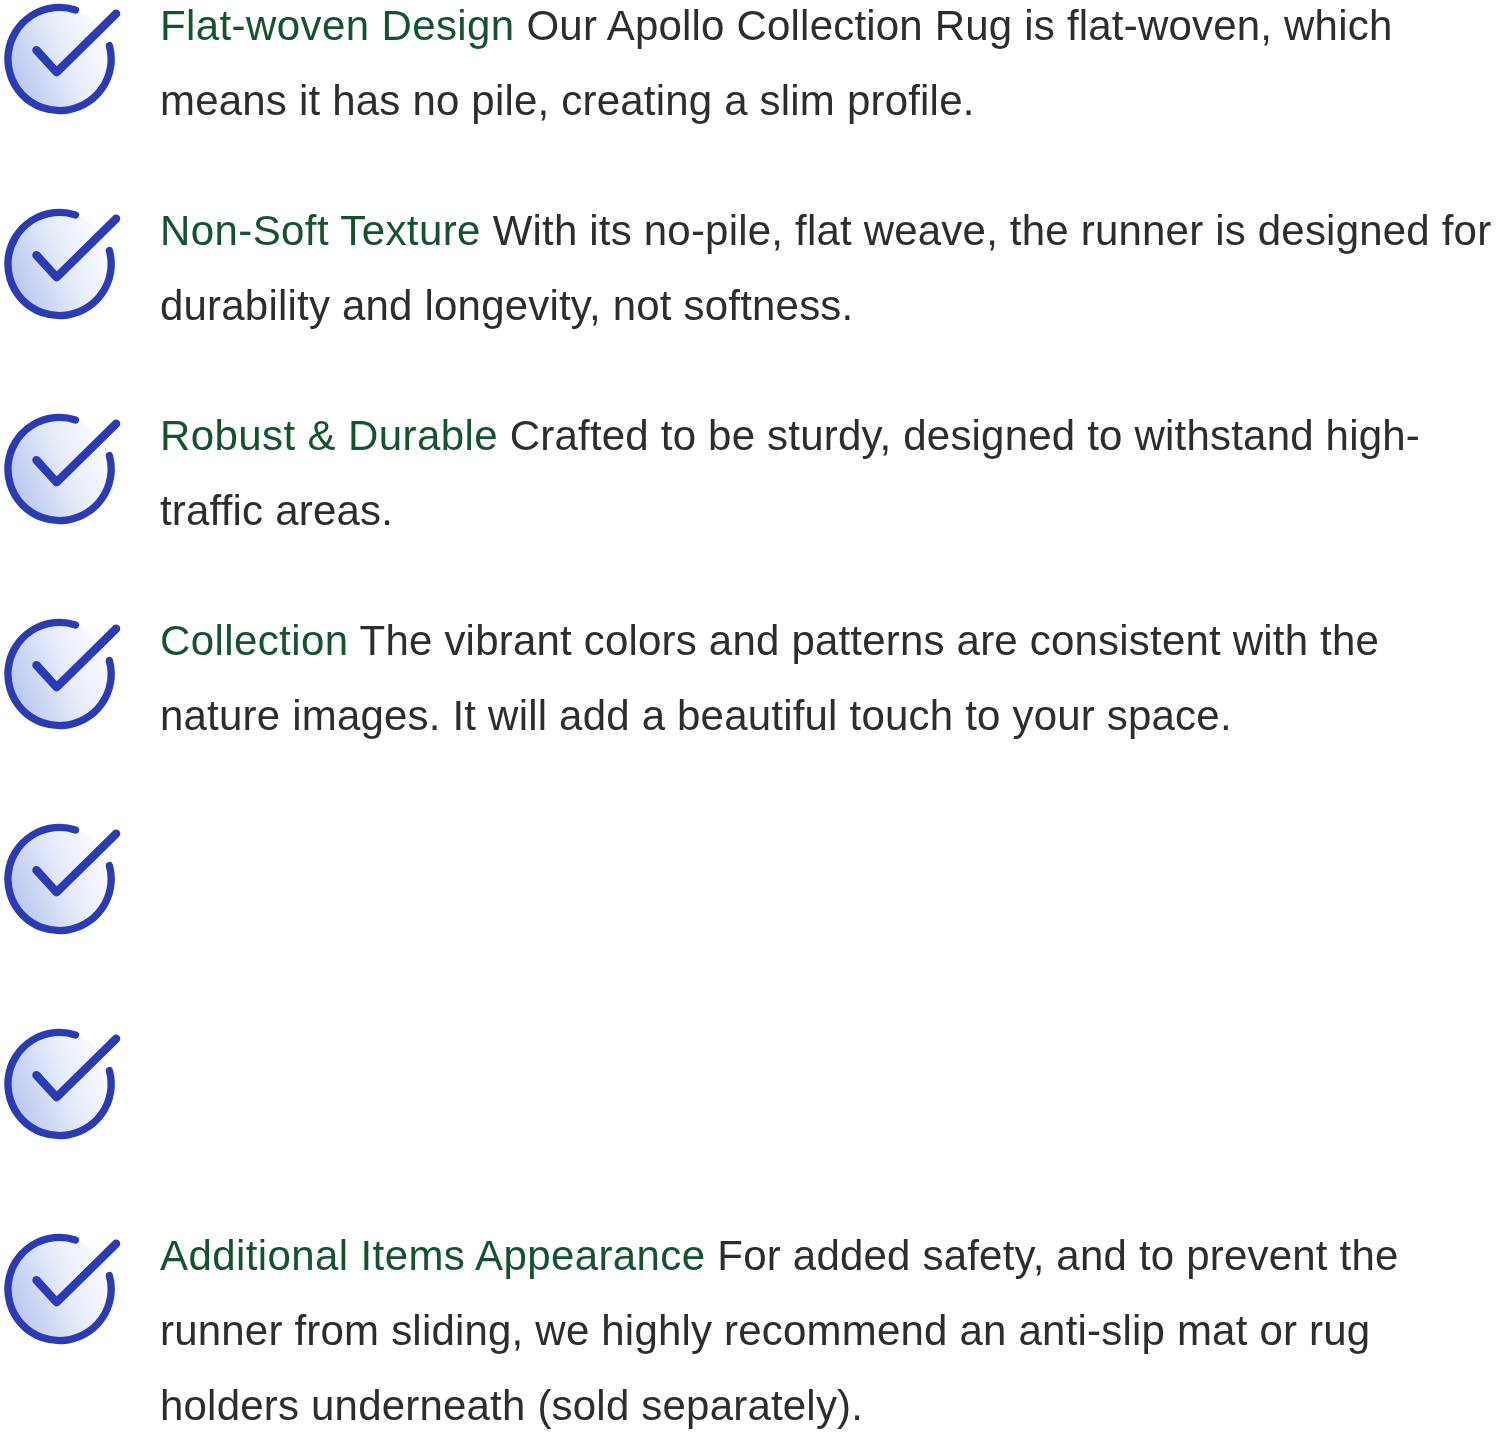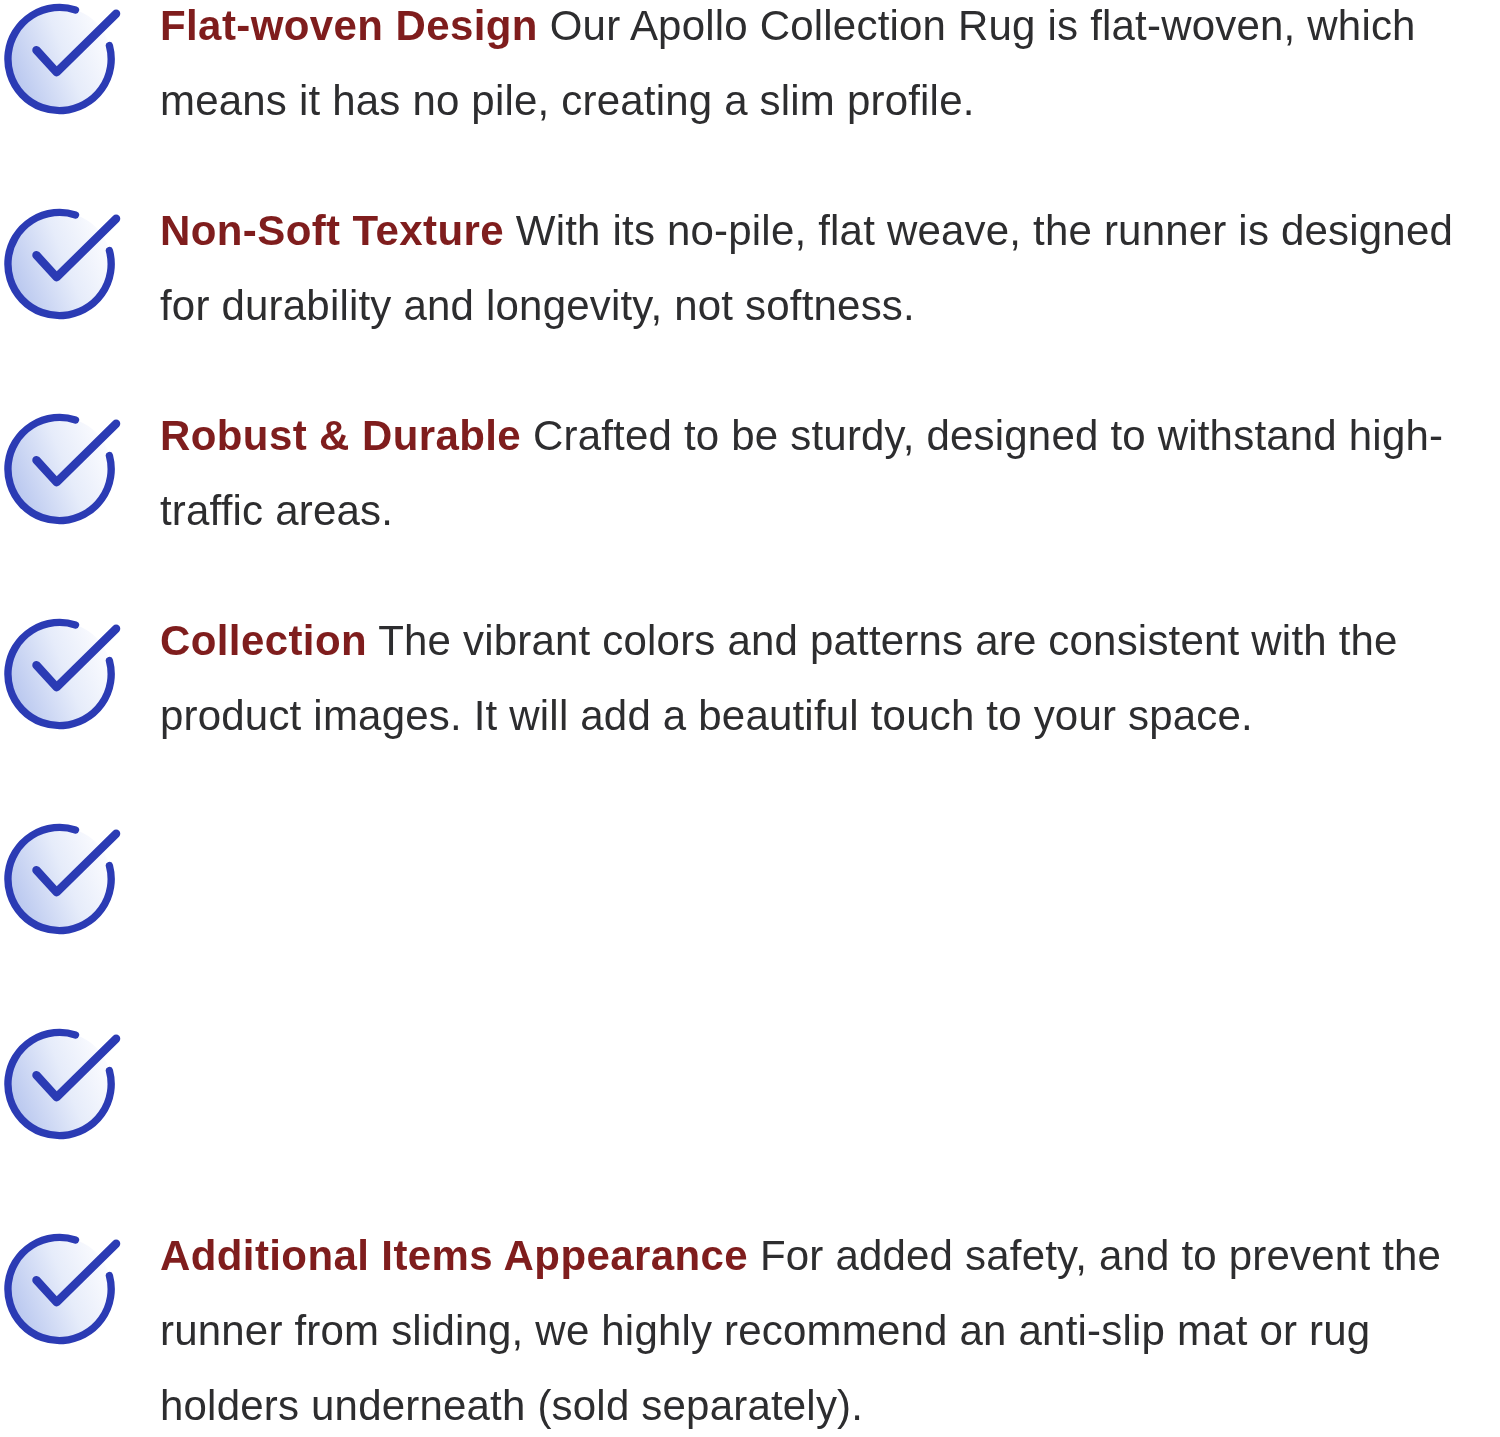--- a/index.html
+++ b/index.html
@@ -38,22 +38,22 @@
     margin-left: 38px;
     margin-top: -12px;
     width: 1332px;
     font-size: 42px;
     line-height: 75px;
     letter-spacing: 0.2px;
     color: #2d2d2f;
     font-weight: 400;
   }
   .feature-title {
-    font-weight: 700;
-    color: #7f1d1d;
+    font-weight: 400;
+    color: #14532d;
     letter-spacing: 0.4px;
   }
 </style>
 </head>
 <body>
 
 <div class="feature-list" id="feature-list">
   <div class="feature-row">
     <span class="icon-wrap">
       <svg viewBox="0 0 120 120" aria-hidden="true">
@@ -116,21 +116,21 @@
             <stop offset="0" stop-color="#b5c4ee"></stop>
             <stop offset="0.55" stop-color="#e6ecfa"></stop>
             <stop offset="1" stop-color="#fdfdff"></stop>
           </linearGradient>
         </defs>
         <circle cx="56.5" cy="60" r="52.5" class="grad-fill" stroke="none" fill="url(#icon-grad-3)"></circle>
         <path d="M 72.7 10.1 A 52.5 52.5 0 1 0 107.2 46.4" fill="none" stroke="#2b3bb4" stroke-width="7.5" stroke-linecap="round"></path>
         <path d="M 33 51 L 53.5 73.5 L 114 14" fill="none" stroke="#2b3bb4" stroke-width="8.5" stroke-linecap="round" stroke-linejoin="round"></path>
       </svg>
     </span>
-    <p class="feature-text"><span class="feature-title">Collection</span> <span class="feature-description">The vibrant colors and patterns are consistent with the product images. It will add a beautiful touch to your space.</span></p>
+    <p class="feature-text"><span class="feature-title">Collection</span> <span class="feature-description">The vibrant colors and patterns are consistent with the nature images. It will add a beautiful touch to your space.</span></p>
   </div>
 
   <div class="feature-row">
     <span class="icon-wrap">
       <svg viewBox="0 0 120 120" aria-hidden="true">
         <defs>
           <linearGradient class="icon-grad" x1="0" y1="0.68" x2="1" y2="0.28" id="icon-grad-4">
             <stop offset="0" stop-color="#b5c4ee"></stop>
             <stop offset="0.55" stop-color="#e6ecfa"></stop>
             <stop offset="1" stop-color="#fdfdff"></stop>

